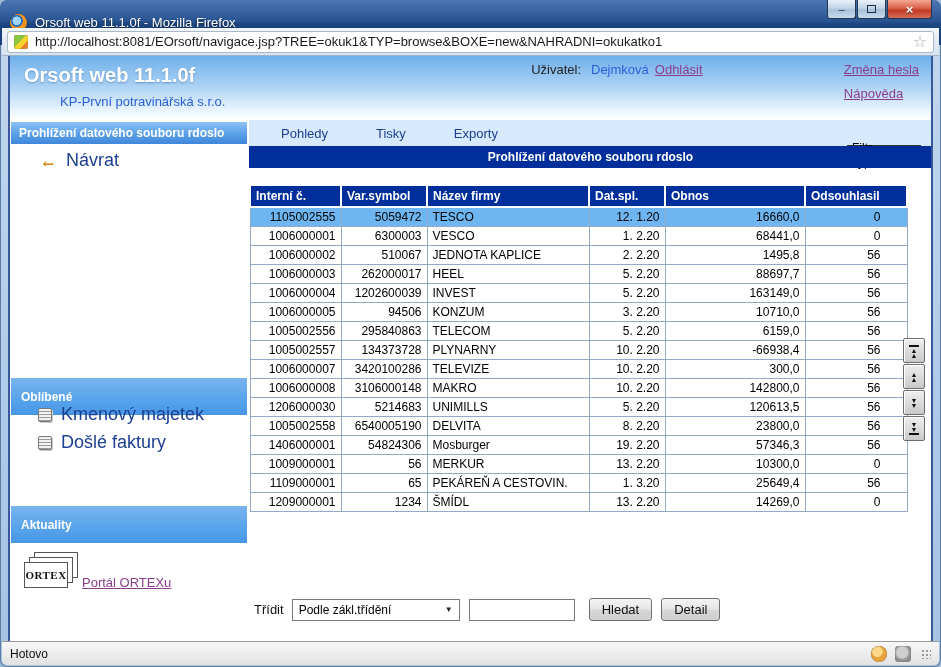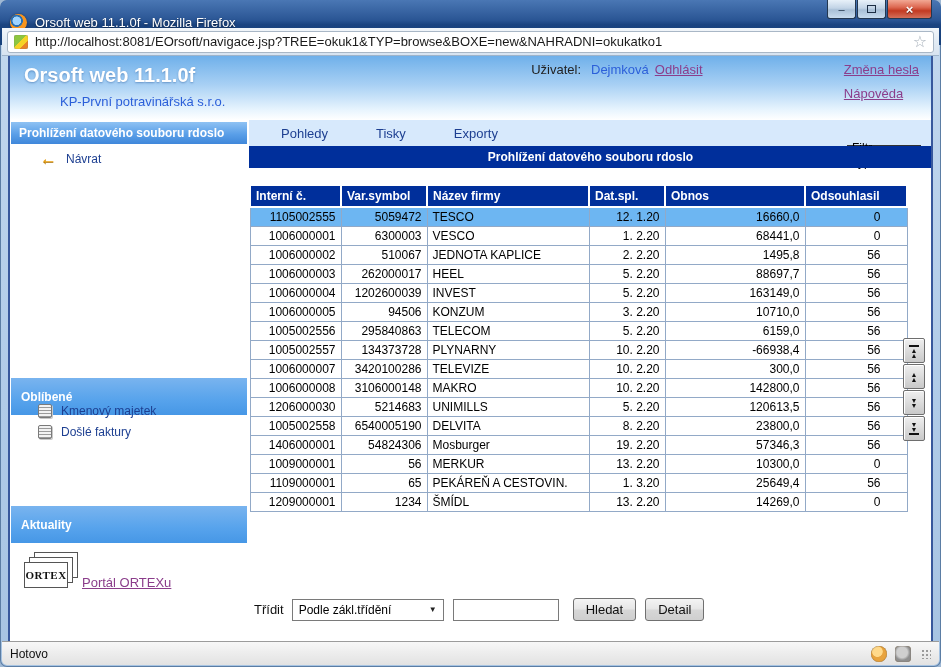--- a/index.html
+++ b/index.html
@@ -57,21 +57,21 @@
   .app-body { position:absolute; top:64px; left:0; right:0; bottom:0; display:flex; }
 
   
   .sidebar { position:relative; width:238px; flex:0 0 238px; background:#fff; }
   .side-bar-title { position:absolute; top:2px; left:1px; right:1px; height:22px;
                     background:linear-gradient(180deg,#8fc2f3 0%,#5a9fe8 55%,#3f87da 100%);
                     color:#fff; font-weight:bold; font-size:12px; display:flex; align-items:center; padding:0 8px; }
   .side-return { position:absolute; top:30px; left:30px; display:flex; align-items:center; cursor:pointer; }
   .back-arrow { color:#e8a013; font-size:17px; font-weight:bold; margin-right:9px; line-height:1;
                 text-shadow:0 1px 0 #a86c00; }
-  .side-link-text { color:#1d3f91; font-size:12px; }
+  .side-link-text { color:#1d3f91; font-size:18px; }
   .side-section { position:absolute; left:1px; right:1px; height:37px;
                   background:linear-gradient(180deg,#79b4ef 0%,#57a3ec 60%,#4697e6 100%);
                   color:#fff; font-weight:bold; font-size:12px; display:flex; align-items:center; padding:0 10px; }
   .sec-fav { top:258px; }
   .sec-news { top:386px; }
   .fav-items { position:absolute; top:284px; left:28px; }
   .fav-item { display:flex; align-items:center; margin-bottom:7px; cursor:pointer; }
   .doc-icon { width:14px; height:14px; margin-right:9px; border:1px solid #7a7a7a; background:
               repeating-linear-gradient(180deg,#f2f2f2 0 2px,#9a9a9a 2px 3px); border-radius:2px;
               box-shadow:1px 1px 0 #c9c9c9; }
@@ -110,21 +110,21 @@
   .scroll-btns { position:absolute; top:218px; right:6px; width:22px; }
   .sbtn { width:22px; height:25px; margin-bottom:1px; border:1px solid #6e6e6e;
           background:linear-gradient(180deg,#efefef,#c9c9c9); border-radius:2px;
           display:flex; flex-direction:column; align-items:center; justify-content:center;
           box-shadow:inset 1px 1px 0 #fff; cursor:pointer; }
   .sbtn i { font-style:normal; font-size:7px; line-height:5px; color:#111; }
   .sbtn .bar { width:10px; height:0; border-top:2px solid #111; margin:1px 0; }
 
   .sort-bar { position:absolute; left:6px; top:478px; display:flex; align-items:center; font-size:13px; }
   .sort-label { color:#111; margin-right:8px; }
-  .w-select { width:152px; height:22px; background:#fff; border:1px solid #7a7a7a; font-size:12px;
+  .w-select { width:168px; height:22px; background:#fff; border:1px solid #7a7a7a; font-size:12px;
               display:flex; align-items:center; justify-content:space-between; padding:0 6px;
               margin-right:9px; cursor:pointer; }
   .w-input { width:106px; height:22px; background:#fff; border:1px solid #7a7a7a; margin-right:14px;
              font-size:12px; padding:0 4px; font-family:inherit; }
   .w-btn { height:23px; padding:0 12px; margin-right:9px; font-size:13px; color:#111;
            border:1px solid #707070; border-radius:3px;
            background:linear-gradient(180deg,#f4f4f4 0%,#e7e7e7 45%,#d6d6d6 55%,#cfcfcf 100%);
            font-family:inherit; cursor:pointer; }
 
   

